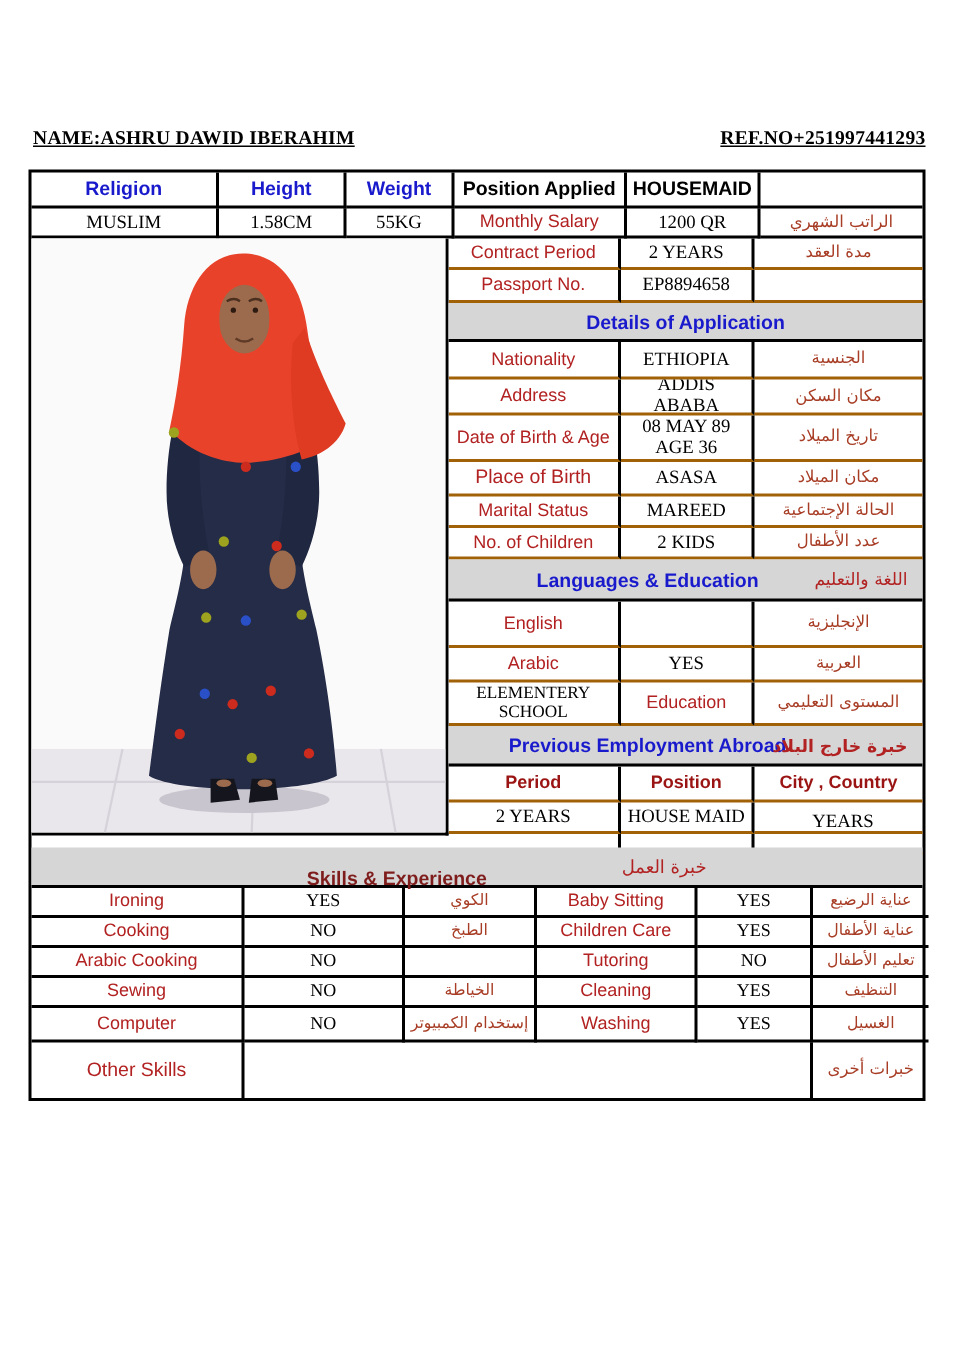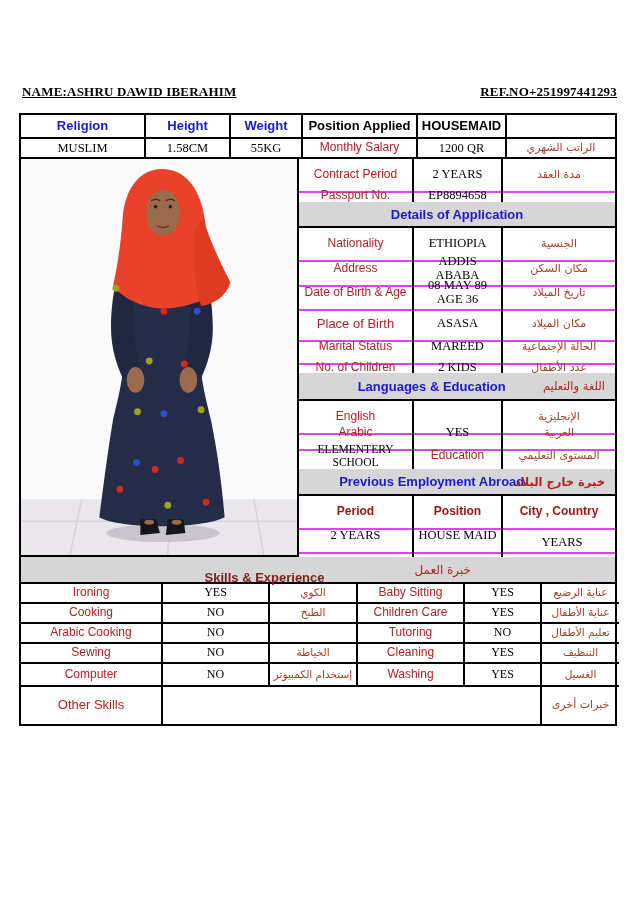--- a/index.html
+++ b/index.html
@@ -27,21 +27,21 @@
 
   .h24 { height:24px; } .h20 { height:20px; }
 
   
   .bodysplit { display:flex; }
   .photocell { width:282px; height:398px; border-right:2px solid #000; border-bottom:2px solid #000; position:relative; background:#fff; }
   .photocell svg { position:absolute; inset:0; width:100%; height:100%; }
   .rightcol { width:316px; }
 
   .drow { display:grid; grid-template-columns:115px 89px 112px; }
-  .dcell { border-right:2px solid #000; border-bottom:2px solid #d946ef; display:flex; flex-direction:column; align-items:center; justify-content:center; text-align:center; line-height:1.1; overflow:hidden; padding:16px 2px; }
+  .dcell { border-right:2px solid #000; border-bottom:2px solid #a16207; display:flex; flex-direction:column; align-items:center; justify-content:center; text-align:center; line-height:1.1; overflow:hidden; padding:6px 2px; }
   .dcell:last-child { border-right:none; }
 
   .sechdr { background:#d6d6d6; border-bottom:2px solid #000; position:relative; display:flex; align-items:center; }
   .sechdr .en { color:#1a1acd; font-weight:bold; font-size:13px; position:absolute; left:0; width:84%; text-align:center; }
   .sechdr .arr { position:absolute; right:10px; font-family:"DejaVu Sans", sans-serif; font-size:11.5px; color:#b22222; direction:rtl; }
   .sechdr.centered { justify-content:center; }
   .sechdr.centered .cen { color:#1a1acd; font-weight:bold; font-size:13px; text-align:center; width:100%; }
 
   .emp-hdr { color:#9b1414; font-weight:bold; font-size:12px; }
   .left-align { justify-content:flex-start; text-align:left; padding-left:8px; }
@@ -202,21 +202,21 @@
           <div class="dcell lbl-red">No. of Children</div>
           <div class="dcell val">2 KIDS</div>
           <div class="dcell ar">عدد الأطفال</div>
         </div>
 
         <div class="sechdr" style="height:28px">
           <span class="en">Languages &amp; Education</span>
           <span class="arr">اللغة والتعليم</span>
         </div>
 
-        <div class="drow" style="height:16px">
+        <div class="drow" style="height:31px">
           <div class="dcell lbl-red">English</div>
           <div class="dcell val"></div>
           <div class="dcell ar">الإنجليزية</div>
         </div>
 
         <div class="drow" style="height:23px">
           <div class="dcell lbl-red">Arabic</div>
           <div class="dcell val">YES</div>
           <div class="dcell ar">العربية</div>
         </div>

